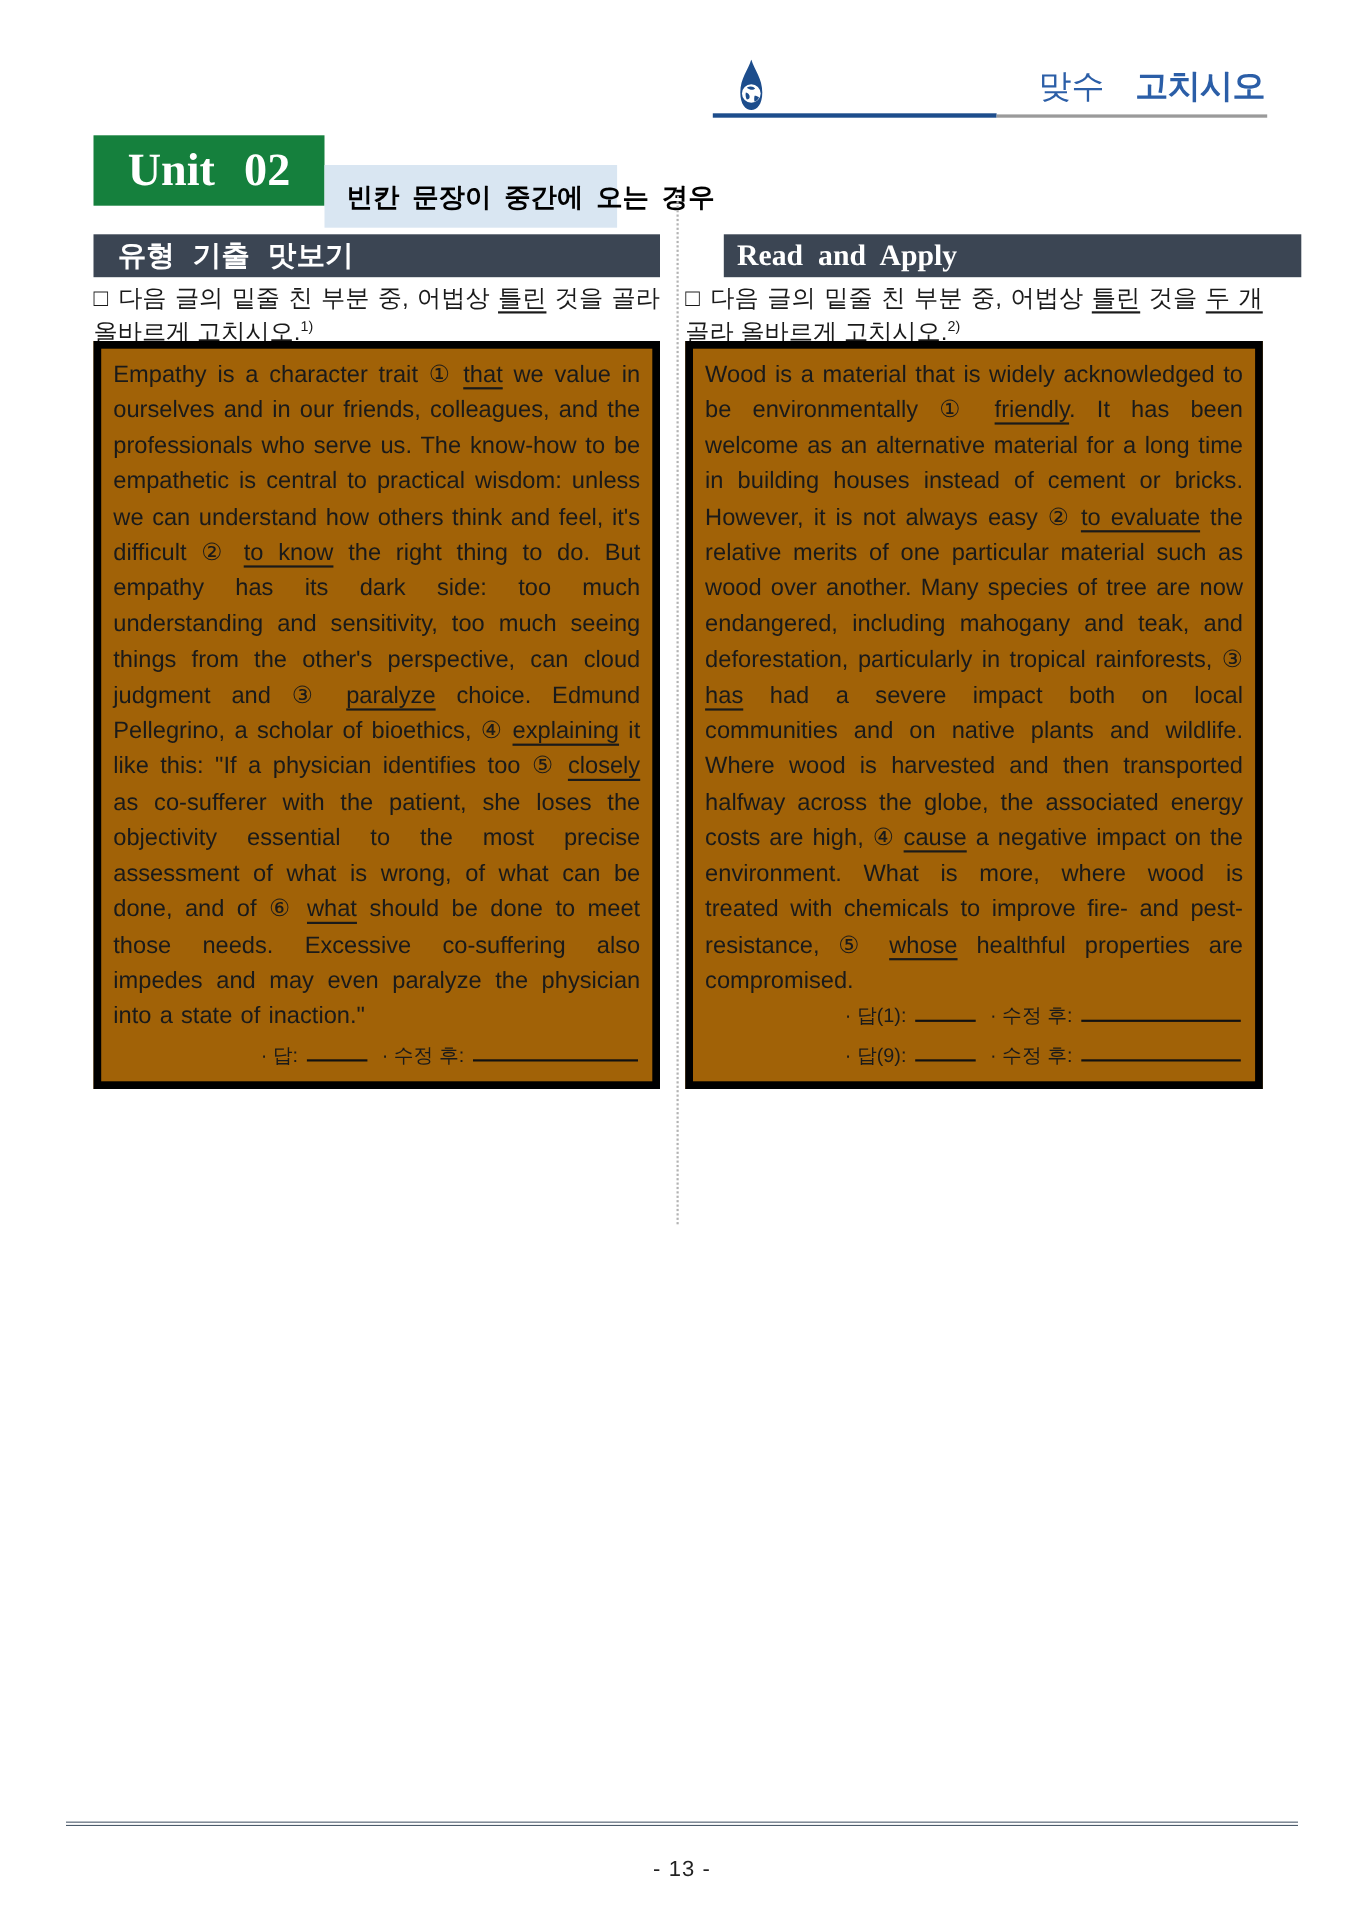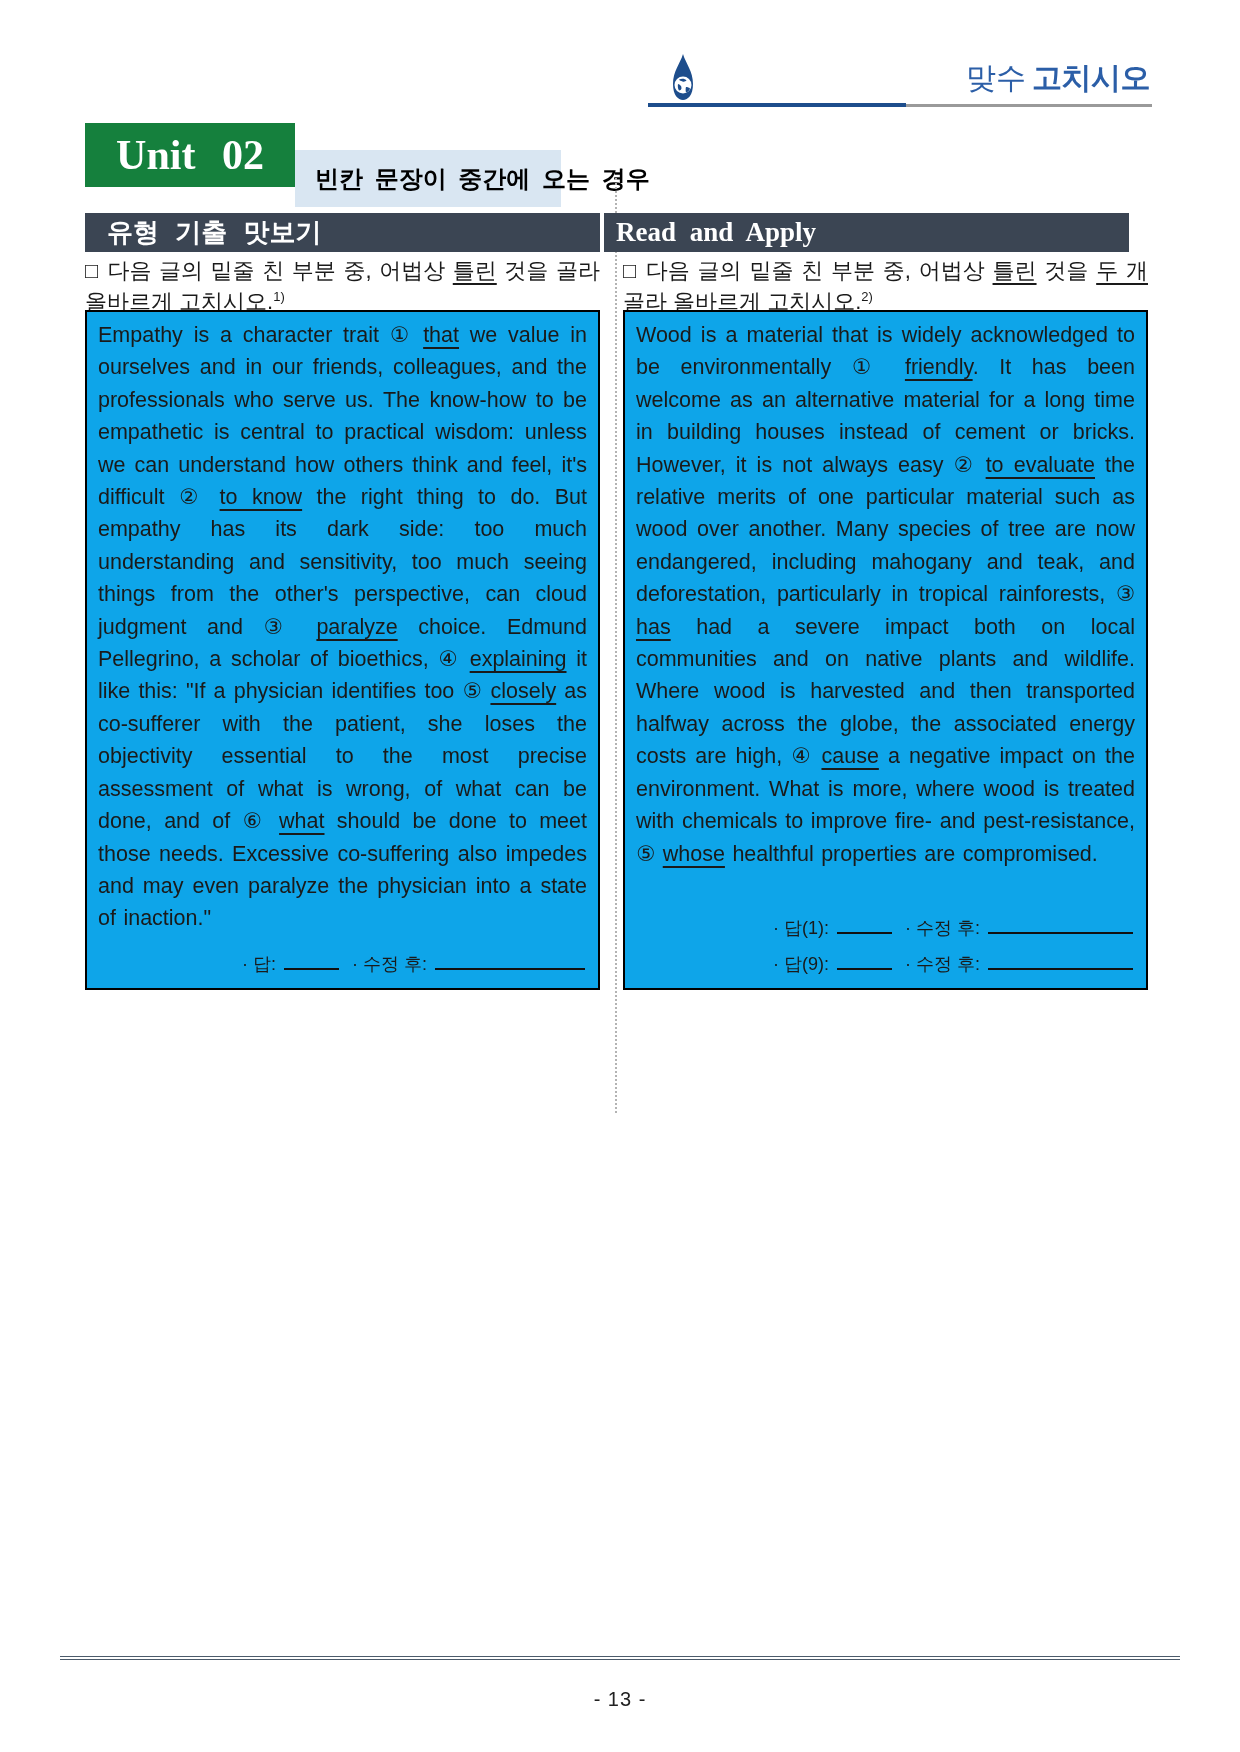--- a/index.html
+++ b/index.html
@@ -6,21 +6,21 @@
   .page {
     position:relative; width:1240px; height:1752px; background:#fff;
     font-family:"Liberation Sans","DejaVu Sans",sans-serif; color:#1a1a1a; overflow:hidden;
   }
 
   
   .pen-logo { position:absolute; left:666px; top:54px; }
   .rule-navy { position:absolute; left:648px; top:103px; width:258px; height:4px; background:#1d4d8c; }
   .rule-gray { position:absolute; left:906px; top:104px; width:246px; height:3px; background:#9a9a9a; }
   .brand { position:absolute; top:58px; right:90px; font-size:30px; color:#2b5ea7; white-space:nowrap; }
-  .brand .light { font-weight:400; margin-right:6px; }
+  .brand .light { font-weight:400; margin-right:28px; }
   .brand .bold  { font-weight:700; letter-spacing:-0.5px; }
 
   
   .unit-badge {
     position:absolute; left:85px; top:123px; width:210px; height:64px; background:#15803d;
     color:#fff; font-family:"Liberation Serif","DejaVu Serif",serif; font-weight:700; font-size:42px;
     display:flex; align-items:center; justify-content:center; word-spacing:16px;
   }
   .unit-subtitle {
     position:absolute; left:295px; top:150px; width:266px; height:57px; background:#d9e6f2;
@@ -30,33 +30,33 @@
 
   
   .col-divider { position:absolute; left:615px; top:178px; height:935px; border-left:2px dotted #b3b3b3; }
 
   
   .bar {
     position:absolute; top:213px; height:39px; background:#3b4553; color:#fff;
     display:flex; align-items:center; box-sizing:border-box;
   }
   .bar.left  { left:85px;  width:515px; font-size:26px; font-weight:700; padding-left:22px; word-spacing:9px; }
-  .bar.right { left:604px; width:525px; font-size:27px; font-weight:700; padding-left:12px; word-spacing:7px;
+  .bar.right { left:658px; width:525px; font-size:27px; font-weight:700; padding-left:12px; word-spacing:7px;
                font-family:"Liberation Serif","DejaVu Serif",serif; }
 
   
   .instruction { position:absolute; top:258px; margin:0; font-size:22px; line-height:26px; text-align:justify; }
   .instruction.left  { left:85px;  width:515px; }
   .instruction.right { left:623px; width:525px; }
   .sup { font-size:13px; vertical-align:super; }
 
   
   .passage-box {
-    position:absolute; top:310px; height:680px; border:2px solid #000000;
-    box-sizing:border-box; background:#0ea5e9;
+    position:absolute; top:310px; height:680px; border:7px solid #000000;
+    box-sizing:border-box; background:#a16207;
   }
   .passage-box.left  { left:85px;  width:515px; }
   .passage-box.right { left:623px; width:525px; }
   .passage {
     margin:0; padding:7px 11px; font-size:21.5px; line-height:32.4px;
     text-align:justify; word-spacing:1.5px;
   }
   .u { text-decoration:underline; text-underline-offset:5px; text-decoration-thickness:1.5px; }
 
   .answers { position:absolute; right:10px; bottom:6px; text-align:left; font-size:18px; }

